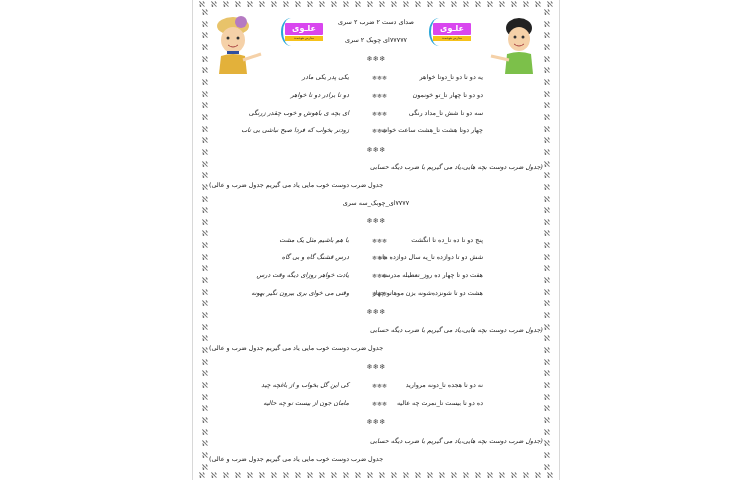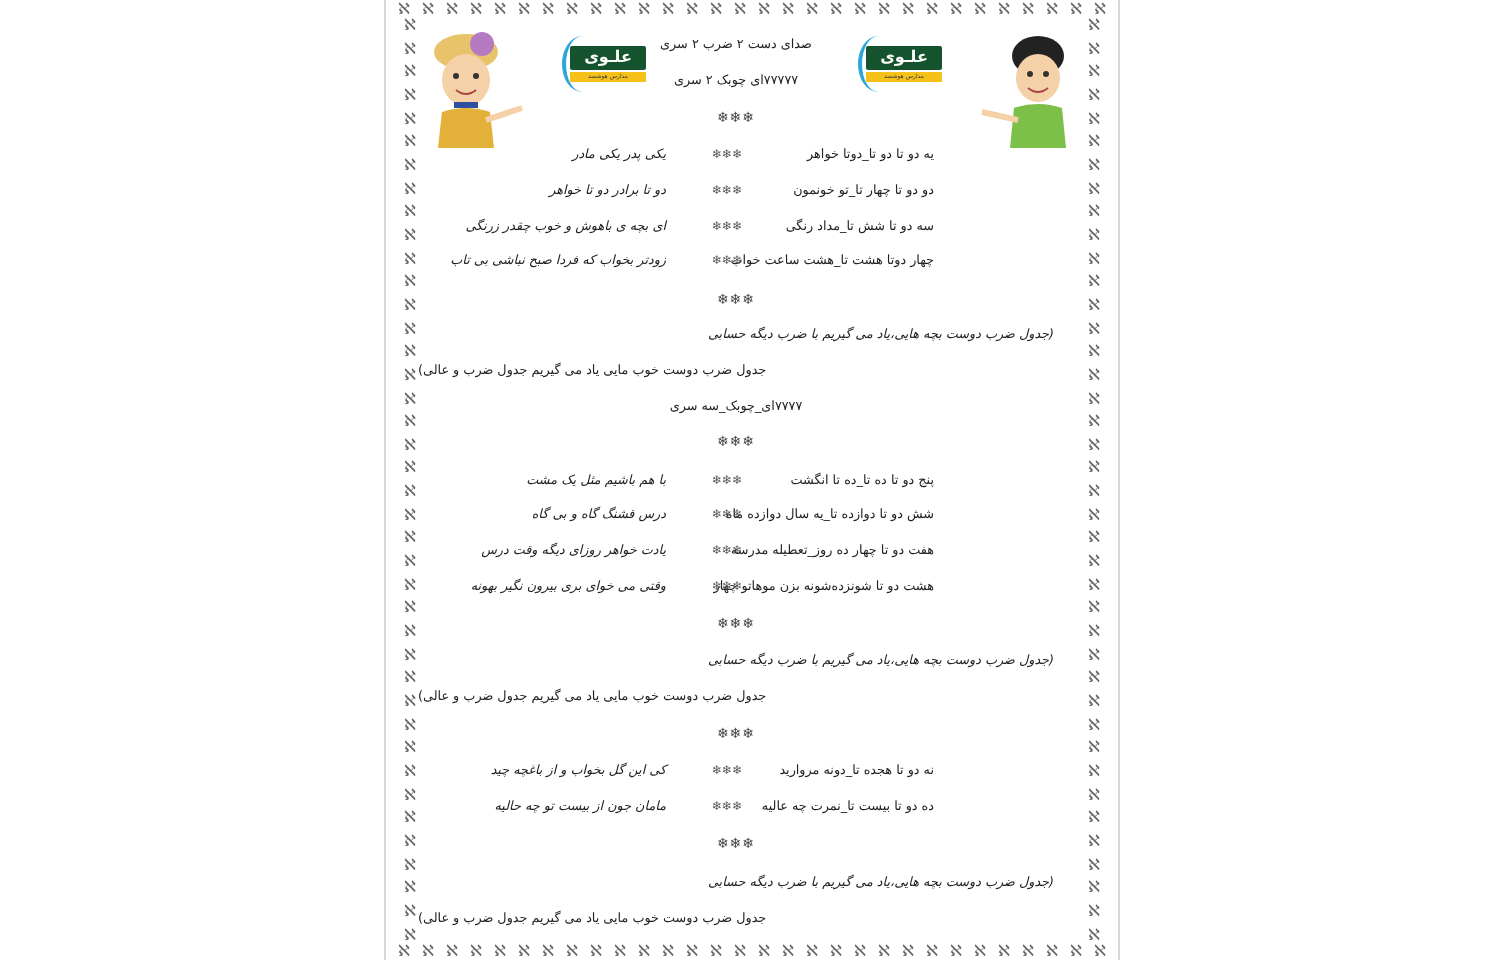--- a/index.html
+++ b/index.html
@@ -23,41 +23,41 @@
     position:absolute; top:8px; bottom:8px; width:12px;
     display:flex; flex-direction:column; justify-content:space-between; align-items:center;
     font-size:8px; color:#666; line-height:9px; overflow:hidden;
   }
   .orn { display:block; }
   .content {
     position:absolute; left:20px; right:20px; top:10px; bottom:10px;
     direction:rtl;
   }
   .line {
-    position:absolute; left:0; right:16px;
+    position:absolute; left:0; right:0;
     font-size:6.4px; color:#222; white-space:nowrap; line-height:9px;
   }
   .center { text-align:center; }
   .stars { text-align:center; font-size:7px; color:#444; letter-spacing:0.5px; }
   .verse { display:flex; direction:rtl; }
   .verse .a { position:absolute; right:56px; }
   .verse .s { position:absolute; right:152px; font-size:6px; color:#555;}
   .verse .b { position:absolute; right:190px;font-style:italic; }
   .ref1 { position:absolute; right:0;font-style:italic; }
   .ref2 { position:absolute; left:0; }
   .logo {
     position:absolute; width:44px; height:28px;
   }
   .logo .arc {
     position:absolute; left:0; top:0; width:18px; height:28px;
     border-left:2px solid #2aa6d8; border-radius:50% 0 0 50%;
   }
   .logo .red {
     position:absolute; left:4px; top:5px; width:38px; height:12px;
-    background:#14532d; color:#fff; font-size:8px; font-weight:bold;
+    background:#d946ef; color:#fff; font-size:8px; font-weight:bold;
     text-align:center; line-height:12px; border-radius:1px;
   }
   .logo .yel {
     position:absolute; left:4px; top:18px; width:38px; height:5px;
     background:#f6c21a; color:#333; font-size:3px; text-align:center; line-height:5px;
   }
   .kid { position:absolute; width:52px; height:60px; }
 </style>
 </head>
 <body>

